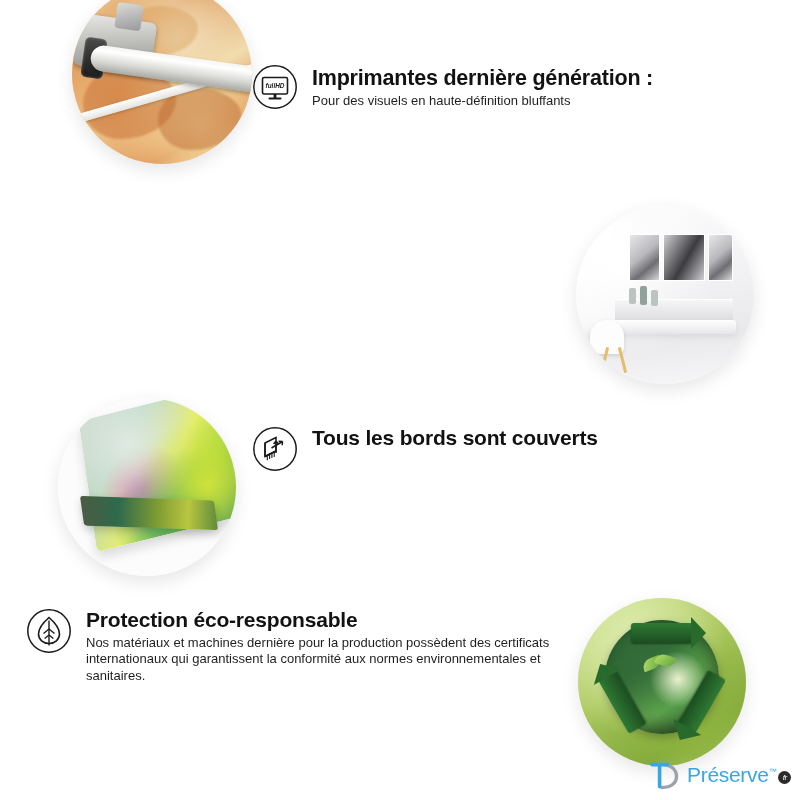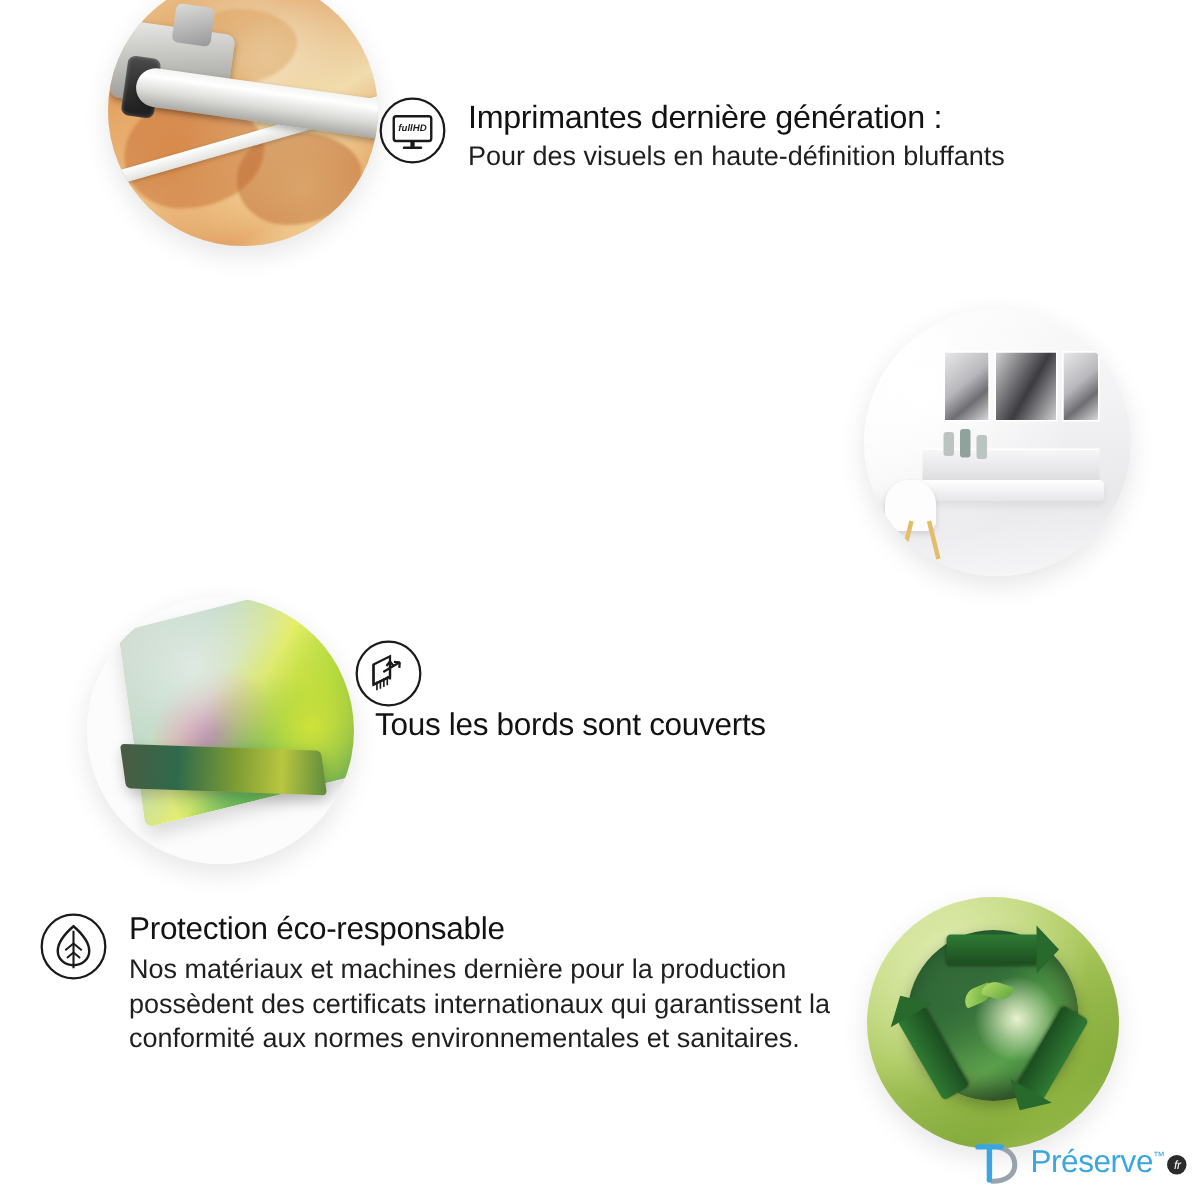--- a/index.html
+++ b/index.html
@@ -226,36 +226,36 @@
   .feature { position: absolute; display: flex; align-items: flex-start; }
   .ico-wrap {
     flex: 0 0 auto;
     width: 46px; height: 46px;
     position: relative;
   }
   .ico-wrap svg { display:block; width: 46px; height: 46px; }
   .f-text { padding-left: 14px; }
   .f-title {
     font-size: 21px;
-    font-weight: normal;
+    font-weight: bold;
     letter-spacing: -0.2px;
     line-height: 1.12;
     margin: 0 0 3px 0;
     color: #121212;
   }
   .f-body {
-    font-size: 18px;
+    font-size: 13px;
     line-height: 1.30;
     margin: 0;
     color: #1f1f1f;
   }
 
   #feature-print  { left: 252px; top: 64px;  width: 470px; }
   #feature-uv     { left: 26px;  top: 262px; width: 480px; }
-  #feature-edges  { left: 236px; top: 426px; width: 440px; flex-direction: column; }
+  #feature-edges  { left: 252px; top: 426px; width: 440px; }
   #feature-eco    { left: 26px;  top: 608px; width: 560px; }
 
   #feature-print .f-text { padding-top: 2px; }
   #feature-print .f-title { font-size: 21.5px; }
 
   
   #brand-logo {
     position: absolute;
     left: 648px; top: 756px;
     width: 146px; height: 38px;

